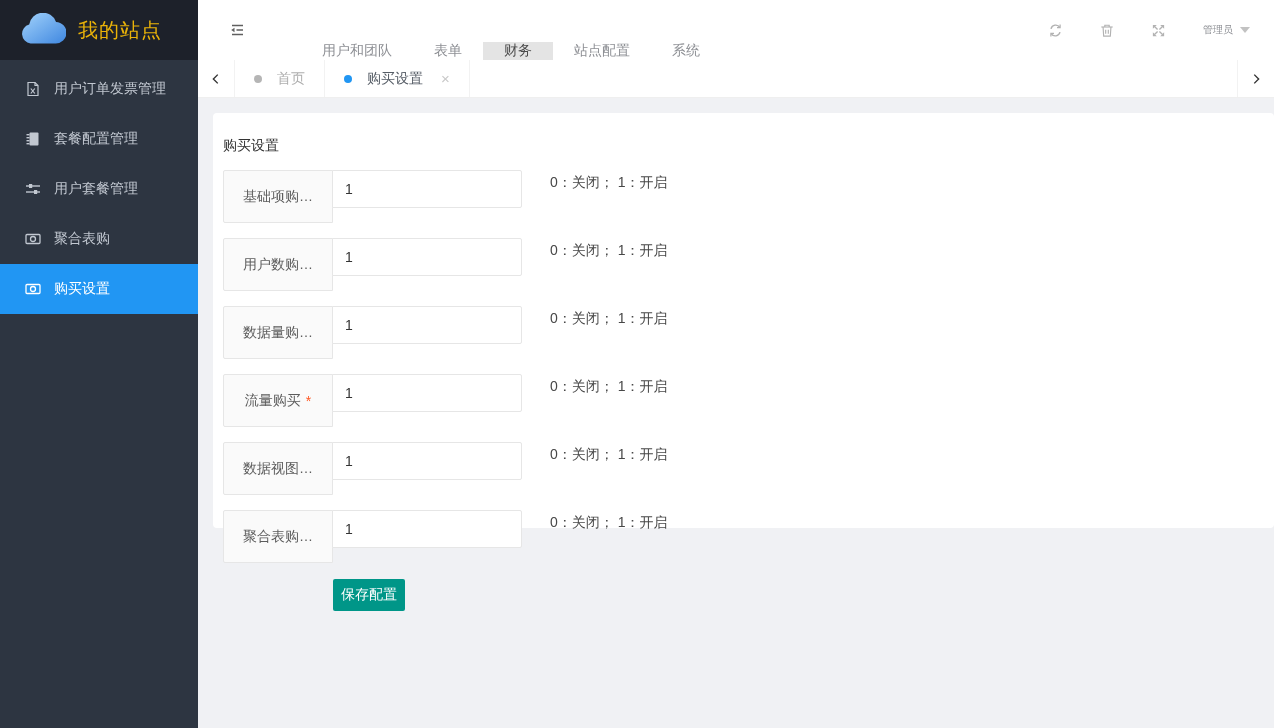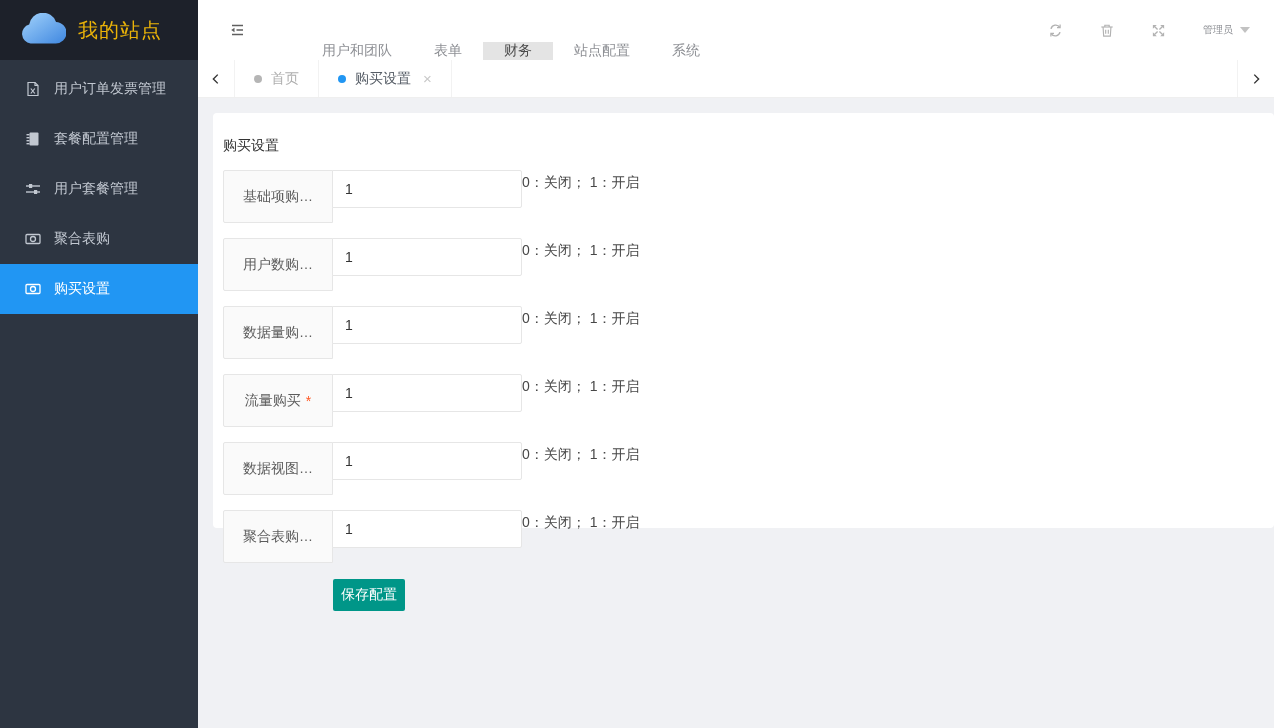--- a/index.html
+++ b/index.html
@@ -32,40 +32,40 @@
   .user { color:#8d8f94; font-size:10px; display:flex; align-items:center; gap:7px; cursor:pointer; }
   .caret-down { width:0; height:0; border-left:5px solid transparent; border-right:5px solid transparent;
                 border-top:6px solid #c2c2c2; }
 
   
   .tabbar { height:38px; min-height:38px; background:#ffffff; display:flex; align-items:stretch;
             border-bottom:1px solid #efefef; }
   .tab-arrow { width:37px; display:flex; align-items:center; justify-content:center; cursor:pointer; color:#333; }
   .tab-arrow.left { border-right:1px solid #f2f2f2; }
   .tab-arrow.right { margin-left:auto; border-left:1px solid #f2f2f2; }
-  .tab { display:flex; align-items:center; gap:9px; padding:0 19px; border-right:1px solid #f2f2f2;
+  .tab { display:flex; align-items:center; gap:15px; padding:0 19px; border-right:1px solid #f2f2f2;
          font-size:14px; color:#aeaeae; cursor:pointer; white-space:nowrap; }
   .tab .dot { width:8px; height:8px; border-radius:50%; background:#b5b5b5; }
   .tab.active { color:#565d66; }
   .tab.active .dot { background:#2196f3; }
   .tab-close { color:#c8c8c8; font-size:15px; margin-left:3px; }
 
   
   .content { flex:1; padding:15px 0 0 15px; }
   .card { background:#ffffff; border-radius:4px; height:415px; padding:12px 10px; }
   .card-title { font-size:14px; color:#333333; padding-top:12px; margin-bottom:8px; font-weight:normal; }
   .form-row { display:flex; align-items:flex-start; margin-top:15px; }
   .f-label { width:110px; min-width:110px; height:53px; border:1px solid #e6e6e6; background:#fafafa;
              display:flex; align-items:center; justify-content:center; font-size:14px; color:#5c5c5c;
              border-radius:2px 0 0 2px; overflow:hidden; white-space:nowrap; }
   .req { color:#ff5722; margin-left:5px; }
   .f-input { width:190px; height:38px; border:1px solid #e6e6e6; margin-left:-1px; padding:0 12px;
              font-size:14px; color:#333333; border-radius:0 2px 2px 0; outline:none; background:#fff;
              font-family:inherit; }
-  .f-hint { margin-left:0; padding-top:4px; font-size:14px; color:#474747; white-space:nowrap; }
+  .f-hint { margin-left:28px; padding-top:4px; font-size:14px; color:#474747; white-space:nowrap; }
   .save-btn { margin:16px 0 8px 110px; height:32px; padding:0 8px; background:#009688; color:#ffffff;
               border:none; border-radius:2px; font-size:14px; cursor:pointer; font-family:inherit; }
 </style>
 </head>
 <body>
 
 <div class="app">
 
   <aside class="sidebar">
     <div class="logo">

